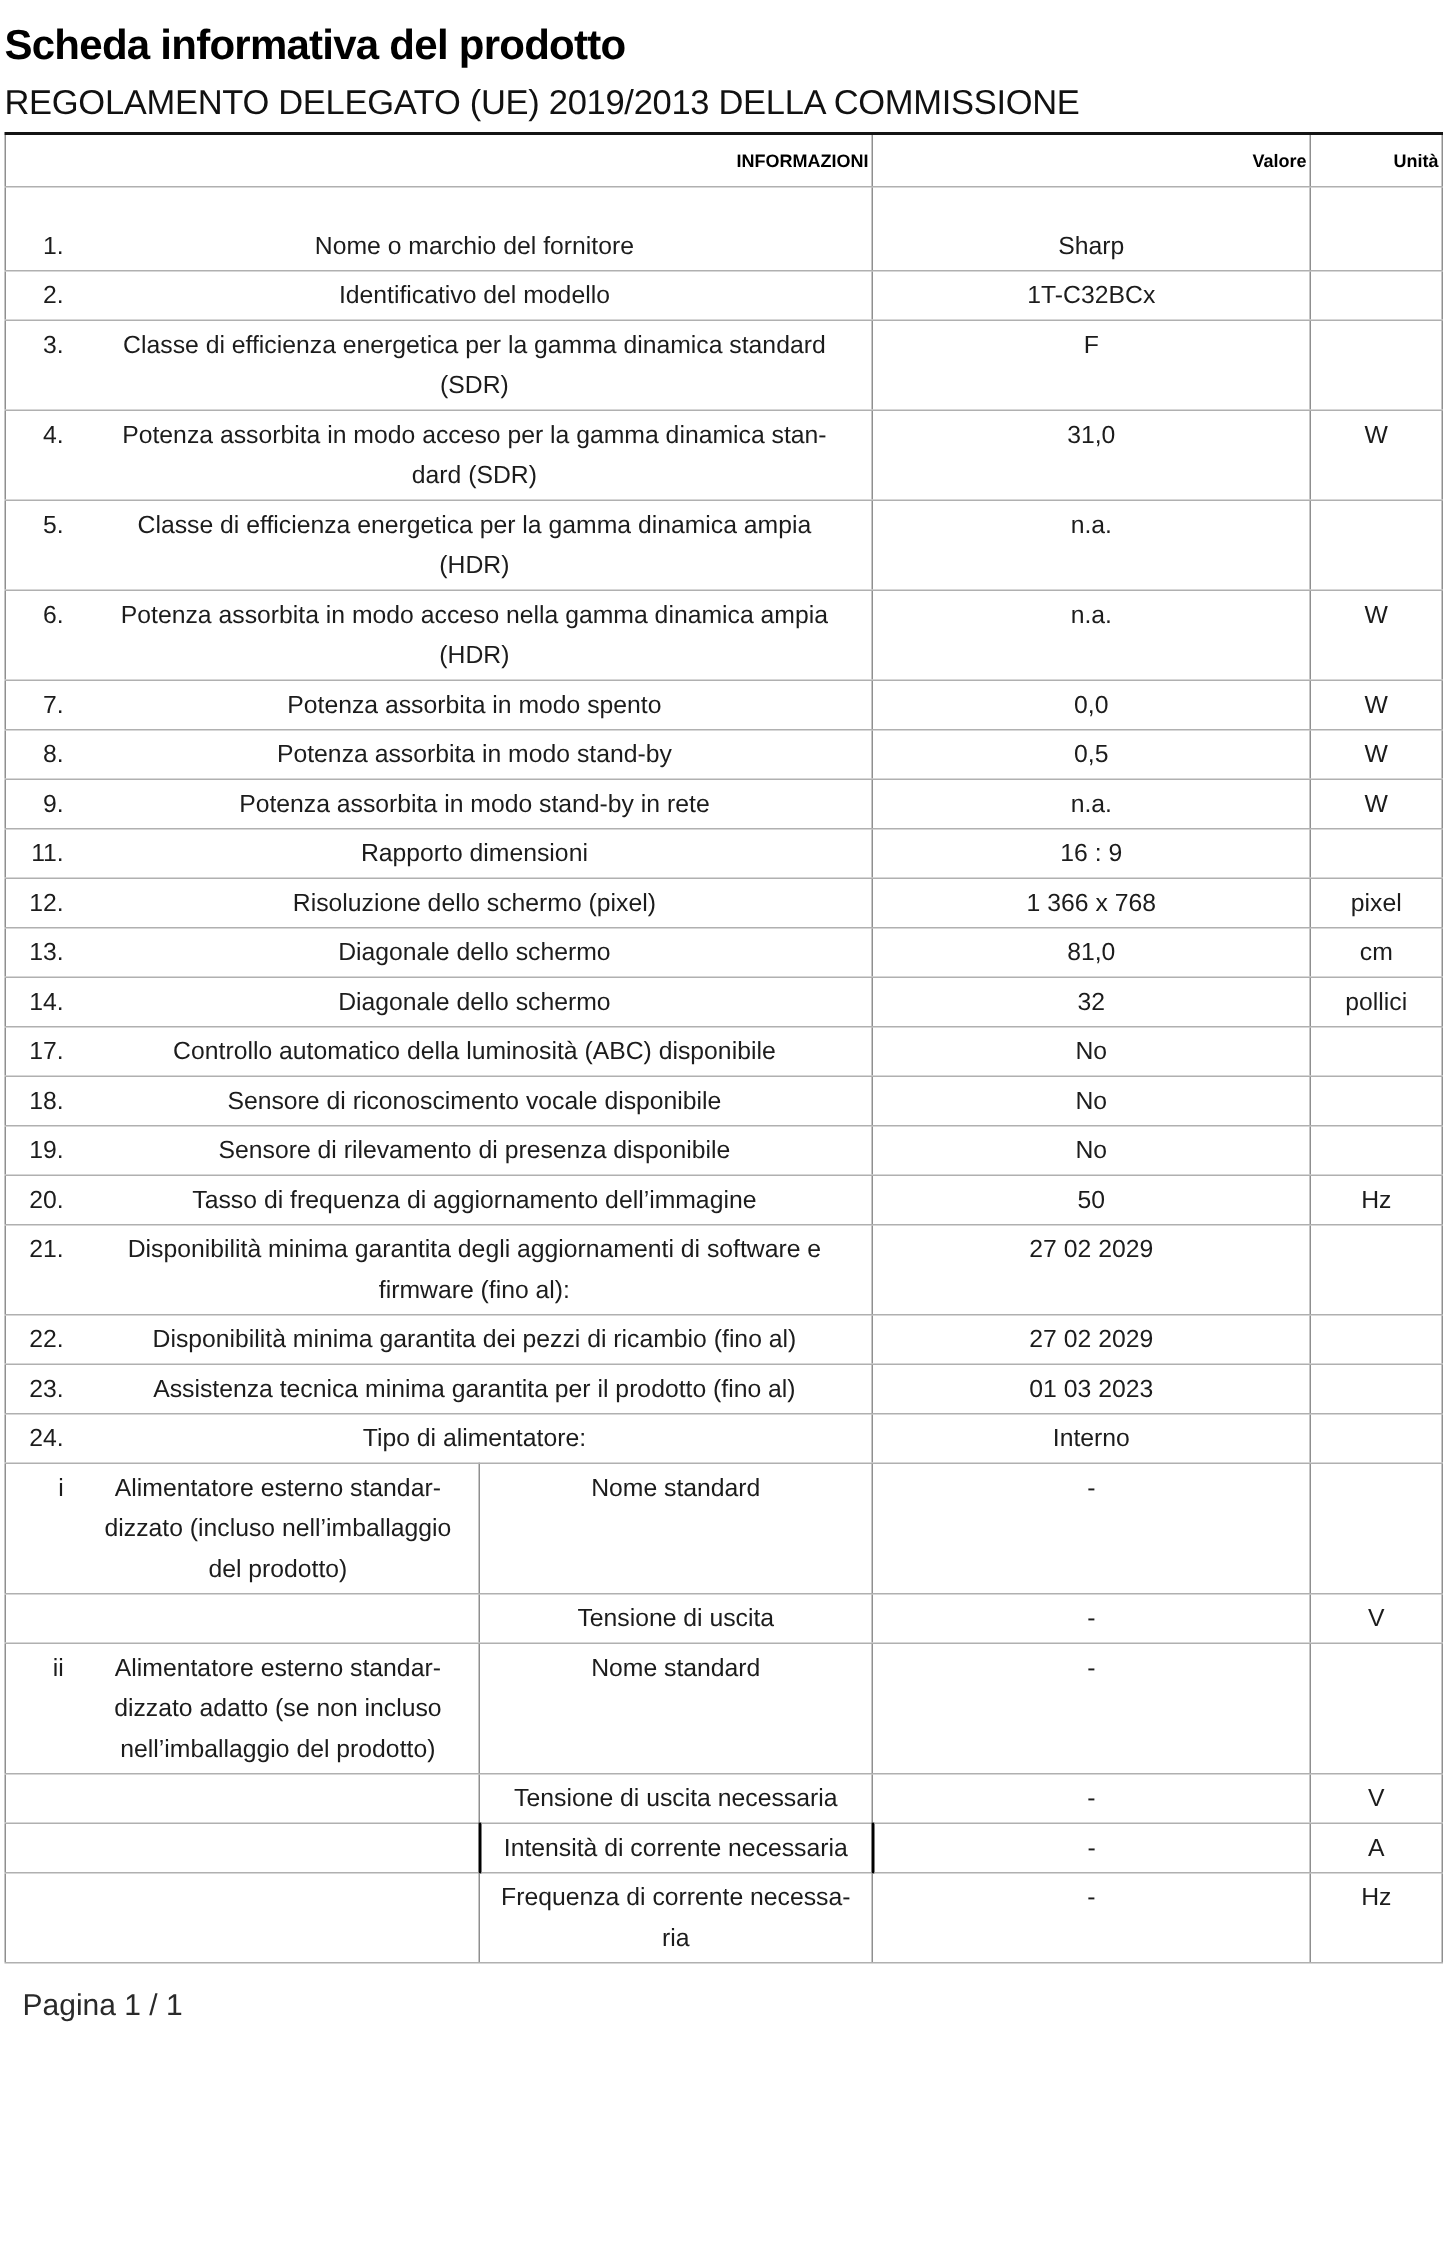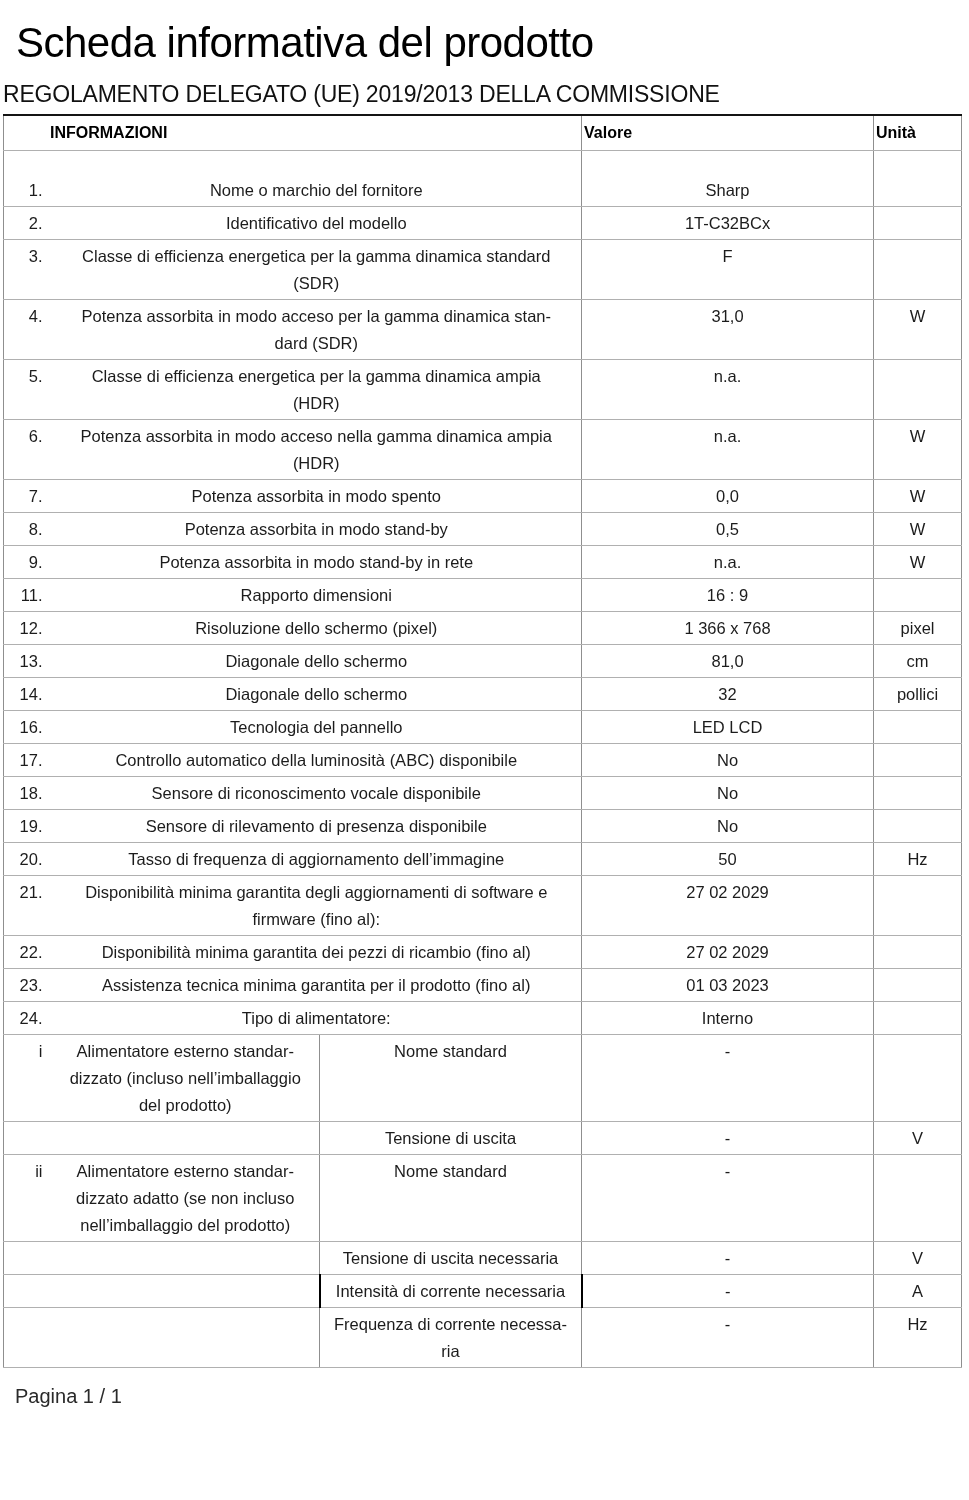--- a/index.html
+++ b/index.html
@@ -7,23 +7,23 @@
     width: 969px; height: 1500px;
     background: #ffffff;
     color: #1c1c1c;
     font-family: "Liberation Sans", sans-serif;
     overflow: hidden;
     position: relative;
   }
   .page { padding: 5px 7px 0 3px; }
 
   .title {
-    margin: 13px;
-    font-size: 42px;
-    font-weight: normal;
+    margin: 0;
+    font-size: 28px;
+    font-weight: bold;
     letter-spacing: -0.5px;
     line-height: 50px;
     color: #000;
     white-space: nowrap;
   }
   .subtitle {
     margin-bottom: 7px;
     font-size: 23px;
     letter-spacing: -0.2px;
     line-height: 26px;
@@ -48,22 +48,22 @@
   th, td {
     border-bottom: 1px solid #b0b0b0;
     vertical-align: top;
     font-size: 16.5px;
     line-height: 27px;
     padding: 3px 6px 2px 6px;
     overflow: hidden;
   }
   thead th {
     font-weight: bold;
-    font-size: 16px;
-    text-align: left;
+    font-size: 12px;
+    text-align: right;
     line-height: 30px;
     padding: 2px 2px 2px 2px;
     color: #000;
   }
   th.h-info { padding-left: 46px; }
   th.h-val, th.h-unit { border-left: 1px solid #8f8f8f; }
 
   td.num { text-align: right; padding-right: 9px; }
   td.label { text-align: center; white-space: pre-line; }
   td.label.item { border-left: 1px solid #8f8f8f; }
@@ -189,26 +189,20 @@
           <td class="val">81,0</td>
           <td class="unit"><span>cm</span></td>
         </tr>
         <tr>
           <td class="num">14.</td>
           <td class="label" colspan="2">Diagonale dello schermo</td>
           <td class="val">32</td>
           <td class="unit"><span>pollici</span></td>
         </tr>
         <tr>
-          <td class="num">16.</td>
-          <td class="label" colspan="2">Tecnologia del pannello</td>
-          <td class="val">LED LCD</td>
-          <td class="unit"><span></span></td>
-        </tr>
-        <tr>
           <td class="num">17.</td>
           <td class="label" colspan="2">Controllo automatico della luminosità (ABC) disponibile</td>
           <td class="val">No</td>
           <td class="unit"><span></span></td>
         </tr>
         <tr>
           <td class="num">18.</td>
           <td class="label" colspan="2">Sensore di riconoscimento vocale disponibile</td>
           <td class="val">No</td>
           <td class="unit"><span></span></td>

